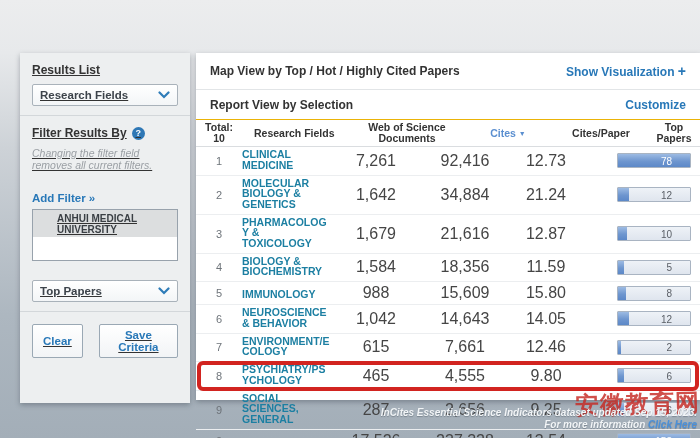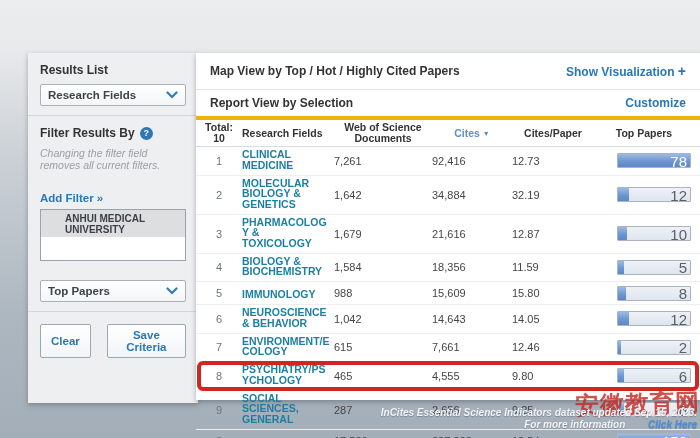--- a/index.html
+++ b/index.html
@@ -7,23 +7,23 @@
   .screen{
     position:relative; width:700px; height:438px; overflow:hidden;
     background:linear-gradient(180deg,#ecedee 0%,#e7e9eb 12%,#cdd2d7 34%,#adb7c0 72%,#a3aeb8 100%);
   }
   .page-title{
     position:absolute; left:28px; top:10px;
     font-size:19px; font-weight:bold; color:#2e3338; letter-spacing:.2px;
   }
   
   .sidebar{
-    position:absolute; left:28px; top:53px; width:170px; height:350px;
+    position:absolute; left:20px; top:53px; width:170px; height:350px;
     background:#edeff0; box-shadow:0 2px 5px rgba(40,50,60,.35);
-    font-size:12px; color:#333;
+    font-size:12px; color:#333;text-decoration:underline;
   }
   .sb-section{ padding:10px 12px 9px 12px; }
   .sb-divider{ height:1px; background:#d3d7da; }
   .sb-label{ font-weight:bold; font-size:12px; color:#333; margin-bottom:7px; display:flex; align-items:center; gap:5px;}
   .dropdown{
     height:22px; background:linear-gradient(#ffffff,#f3f5f7);
     border:1px solid #a9b2ba; border-radius:2px;
     display:flex; align-items:center; justify-content:space-between;
     padding:0 7px; cursor:pointer;
   }
@@ -49,70 +49,70 @@
   }
   
   .main{
     position:absolute; left:196px; top:53px; width:504px; height:347px;
     background:#fff; box-shadow:0 2px 5px rgba(40,50,60,.35);
   }
   .panel-row{
     display:flex; align-items:center; justify-content:space-between; padding:0 14px;
   }
   .row-map{ height:37px; border-bottom:1px solid #e2e5e7; }
-  .row-report{ height:30px; border-bottom:4px solid #eab308; }
+  .row-report{ height:30px; border-bottom:1px solid #eab308; }
   .panel-title{ font-weight:bold; font-size:12px; color:#333; }
   .panel-link{ font-weight:bold; font-size:12px; color:#2878b8; cursor:pointer; }
   .plus{ font-size:14px; }
   
   .thead, .trow{
     display:grid; grid-template-columns:34px 98px 98px 80px 82px 1fr;
     align-items:center; padding:0 6px;
   }
-  .thead{ height:27px; border-bottom:1px solid #dadde0; }
+  .thead{ height:27px; border-bottom:1px solid #dadde0;gap:12px; }
   .th{ font-weight:bold; font-size:10.5px; color:#333; text-align:center; line-height:11px; cursor:pointer;}
   .th-total{ white-space:pre-line; cursor:default; }
   .th-field{ text-align:left; padding-left:6px; }
   .th-cites{ color:#5b8fd0; }
   .sort-arrow{ font-size:7px; color:#5b8fd0; vertical-align:1px; }
   .tbody{ position:relative; }
   .trow{ border-bottom:1px solid #eceef0; padding-top:2px; padding-bottom:2px; position:relative; }
   .td-rank{ text-align:center; font-size:11px; color:#6e747a; }
   .field-link{
     font-weight:bold; font-size:10.5px; line-height:10.5px; color:#1c7fa2;
     padding-left:6px; white-space:pre-line; cursor:pointer; display:inline-block;
   }
-  .td-num{ text-align:left; padding-right:14px; font-size:11px; color:#454545; }
+  .td-num{ text-align:center; padding-right:14px; font-size:16px; color:#454545; }
   .td-bar{ display:flex; justify-content:flex-end; padding-right:3px; }
   .bar{
     position:relative; width:74px; height:15px;
     border:1px solid #a9b4c2; border-radius:1px;
     background:linear-gradient(#eef2f7,#dfe5ee);
   }
   .bar-fill{
     position:absolute; left:0; top:0; bottom:0;
     background:linear-gradient(#9dbbe3 0%,#6e96cf 55%,#5c88c8 100%);
   }
   .bar-value{
-    position:absolute; right:3px; top:50%; transform:translateY(-50%);
-    font-size:15px; color:#5a5f66;
+    position:absolute; right:18px; top:50%; transform:translateY(-50%);
+    font-size:10px; color:#5a5f66;
   }
   .bar.full .bar-value{ color:#fff; }
   .hl-box{
     position:absolute; left:1px; right:1px; top:-1px; bottom:-1px;
     border:4px solid #d22420; border-radius:6px; pointer-events:none;
   }
   
   .footer-text{
     position:absolute; right:3px; top:407px; text-align:right;
     font-size:10px; font-style:italic; color:#f2f5f7; line-height:11.5px;
     text-shadow:0 1px 1px rgba(60,70,80,.4);
     font-weight:bold;
   }
-  .footer-link{ color:#4a90d9; cursor:pointer;margin-left:20px; }
+  .footer-link{ color:#4a90d9; cursor:pointer; }
   .watermark{
     position:absolute; right:0px; top:388px;
     font-size:24px; font-weight:bold; color:#c62a24; opacity:.82;
     letter-spacing:1px; transform:rotate(-1.5deg);
     font-family:"DejaVu Sans", sans-serif;
   }
 </style>
 </head>
 <body>
 
@@ -203,21 +203,21 @@
       </div>
     </div>
   </div>
         <div class="trow">
     <div class="td-rank">2</div>
     <div><span class="field-link">MOLECULAR
 BIOLOGY &amp;
 GENETICS</span></div>
     <div class="td-num">1,642</div>
     <div class="td-num">34,884</div>
-    <div class="td-num">32.19</div>
+    <div class="td-num">21.24</div>
     <div class="td-bar">
       <div class="bar">
         <div class="bar-fill" style="width: 15%;"></div>
         <span class="bar-value">12</span>
       </div>
     </div>
   </div>
         <div class="trow">
     <div class="td-rank">3</div>
     <div><span class="field-link">PHARMACOLOG

